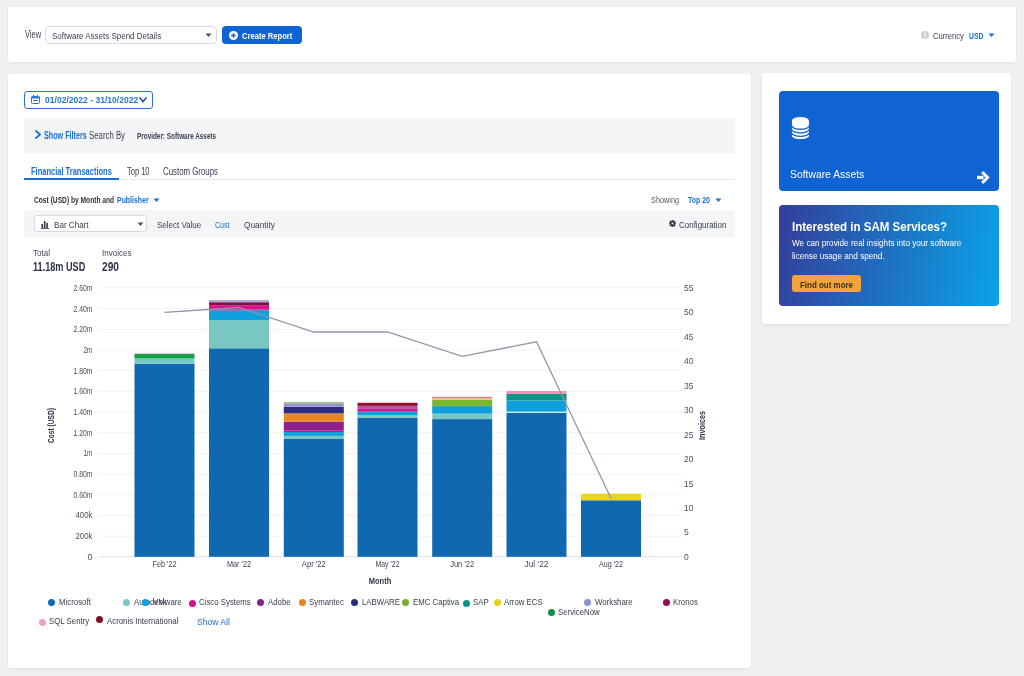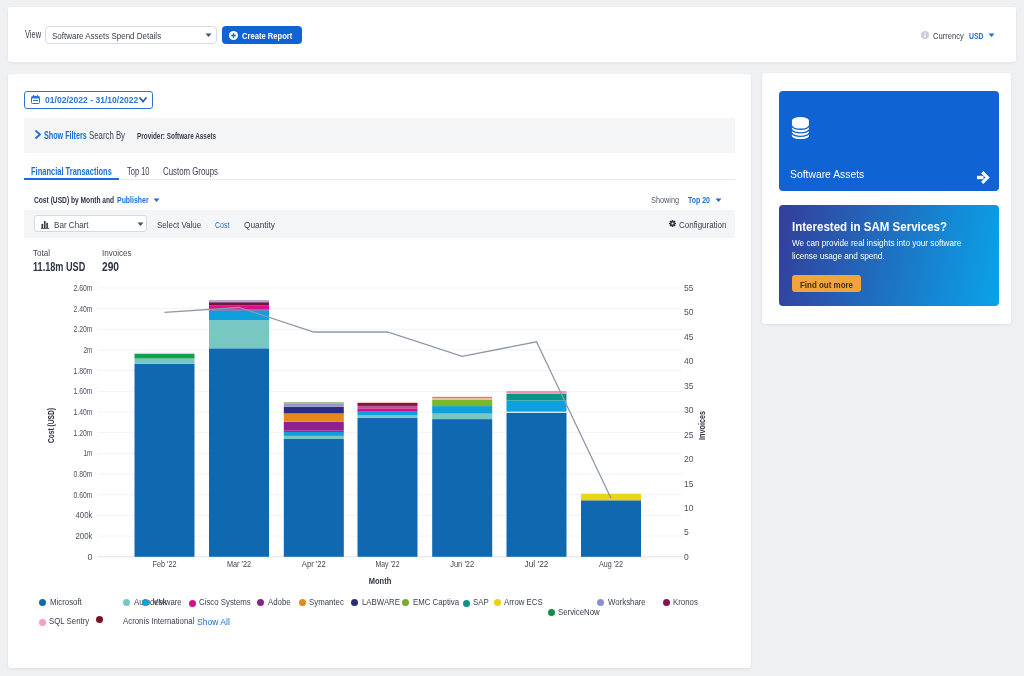--- a/index.html
+++ b/index.html
@@ -194,21 +194,21 @@
     <text x="313.8" y="567" font-size="8.5px" fill="#3f4654" font-family="&quot;Liberation Sans&quot;,sans-serif" text-anchor="middle" textLength="24" lengthAdjust="spacingAndGlyphs">Apr '22</text>
     <text x="387.5" y="567" font-size="8.5px" fill="#3f4654" font-family="&quot;Liberation Sans&quot;,sans-serif" text-anchor="middle" textLength="24" lengthAdjust="spacingAndGlyphs">May '22</text>
     <text x="462.2" y="567" font-size="8.5px" fill="#3f4654" font-family="&quot;Liberation Sans&quot;,sans-serif" text-anchor="middle" textLength="24" lengthAdjust="spacingAndGlyphs">Jun '22</text>
     <text x="536.5" y="567" font-size="8.5px" fill="#3f4654" font-family="&quot;Liberation Sans&quot;,sans-serif" text-anchor="middle" textLength="24" lengthAdjust="spacingAndGlyphs">Jul '22</text>
     <text x="611.0" y="567" font-size="8.5px" fill="#3f4654" font-family="&quot;Liberation Sans&quot;,sans-serif" text-anchor="middle" textLength="24" lengthAdjust="spacingAndGlyphs">Aug '22</text>
     <text x="380" y="584" font-size="9px" fill="#2c3342" font-family="&quot;Liberation Sans&quot;,sans-serif" text-anchor="middle" textLength="22.5" lengthAdjust="spacingAndGlyphs" font-weight="bold">Month</text>
     <text x="54" y="425.5" font-size="8.5px" fill="#2c3342" font-family="&quot;Liberation Sans&quot;,sans-serif" text-anchor="middle" textLength="35" lengthAdjust="spacingAndGlyphs" font-weight="bold" transform="rotate(-90 54 425.5)">Cost (USD)</text>
     <text x="705" y="425.5" font-size="8.5px" fill="#2c3342" font-family="&quot;Liberation Sans&quot;,sans-serif" text-anchor="middle" textLength="29" lengthAdjust="spacingAndGlyphs" font-weight="bold" transform="rotate(-90 705 425.5)">Invoices</text>
   </svg>
 
-<div class="abs" style="left:39px; top:597px; display:flex; align-items:center;">
+<div class="abs" style="left:48px; top:597px; display:flex; align-items:center;">
     <span style="width:7px;height:7px;border-radius:50%;background:#1069b0;margin-right:3.5px;flex:none;"></span>
     <span class="t" style="position:static;font-size:9px;color:#3a4150;transform:scaleX(.87);transform-origin:0 50%;">Microsoft</span>
   </div>
 <div class="abs" style="left:91px; top:597px; display:flex; align-items:center;padding-left:32px;">
     <span style="width:7px;height:7px;border-radius:50%;background:#79c7c2;margin-right:3.5px;flex:none;"></span>
     <span class="t" style="position:static;font-size:9px;color:#3a4150;transform:scaleX(.87);transform-origin:0 50%;">Autodesk</span>
   </div>
 <div class="abs" style="left:142.2px; top:597px; display:flex; align-items:center;">
     <span style="width:7px;height:7px;border-radius:50%;background:#0da0dc;margin-right:3.5px;flex:none;"></span>
     <span class="t" style="position:static;font-size:9px;color:#3a4150;transform:scaleX(.87);transform-origin:0 50%;">VMware</span>
@@ -238,33 +238,33 @@
     <span class="t" style="position:static;font-size:9px;color:#3a4150;transform:scaleX(.87);transform-origin:0 50%;">SAP</span>
   </div>
 <div class="abs" style="left:493.8px; top:597px; display:flex; align-items:center;">
     <span style="width:7px;height:7px;border-radius:50%;background:#e8d214;margin-right:3.5px;flex:none;"></span>
     <span class="t" style="position:static;font-size:9px;color:#3a4150;transform:scaleX(.87);transform-origin:0 50%;">Arrow ECS</span>
   </div>
 <div class="abs" style="left:547.8px; top:597px; display:flex; align-items:center;margin-top:10px;">
     <span style="width:7px;height:7px;border-radius:50%;background:#0d9147;margin-right:3.5px;flex:none;"></span>
     <span class="t" style="position:static;font-size:9px;color:#3a4150;transform:scaleX(.87);transform-origin:0 50%;">ServiceNow</span>
   </div>
-<div class="abs" style="left:597px; top:597px; display:flex; align-items:center;">
+<div class="abs" style="left:584px; top:597px; display:flex; align-items:center;">
     <span style="width:7px;height:7px;border-radius:50%;background:#8b8fd1;margin-right:3.5px;flex:none;"></span>
     <span class="t" style="position:static;font-size:9px;color:#3a4150;transform:scaleX(.87);transform-origin:0 50%;">Workshare</span>
   </div>
 <div class="abs" style="left:662.8px; top:597px; display:flex; align-items:center;">
     <span style="width:7px;height:7px;border-radius:50%;background:#8c0e56;margin-right:3.5px;flex:none;"></span>
     <span class="t" style="position:static;font-size:9px;color:#3a4150;transform:scaleX(.87);transform-origin:0 50%;">Kronos</span>
   </div>
 <div class="abs" style="left:38.9px; top:616px; display:flex; align-items:flex-end;">
     <span style="width:7px;height:7px;border-radius:50%;background:#f09fc6;margin-right:3.5px;flex:none;"></span>
     <span class="t" style="position:static;font-size:9px;color:#3a4150;transform:scaleX(.87);transform-origin:0 50%;">SQL Sentry</span>
   </div>
-<div class="abs" style="left:96.4px; top:616px; display:flex; align-items:flex-start;gap:16px;">
+<div class="abs" style="left:96.4px; top:616px; display:flex; align-items:flex-start;">
     <span style="width:7px;height:7px;border-radius:50%;background:#7c0f20;margin-right:3.5px;flex:none;"></span>
     <span class="t" style="position:static;font-size:9px;color:#3a4150;transform:scaleX(.87);transform-origin:0 50%;">Acronis International</span>
   </div>
 <div class="t" style="left:197.4px; top:616.5px; font-size:9px; color:#1b6ed6; transform:scaleX(.95);">Show All</div>
 
 <div class="card" style="left:762px; top:73px; width:249px; height:251px;"></div>
 <div class="abs" style="left:779px; top:91px; width:220px; height:100px; background:#1063d2; border-radius:4px;"></div>
 <svg class="abs" style="left:790.5px; top:117px;" width="19" height="22" viewBox="0 0 18.5 21.5">
   <ellipse cx="9.2" cy="3.6" rx="8.3" ry="3.6" fill="#fff"></ellipse>
   <path d="M0.9 3.6 h16.6 V18 c0 1.95 -3.72 3.5 -8.3 3.5 s-8.3 -1.55 -8.3 -3.5 Z" fill="#fff"></path>

